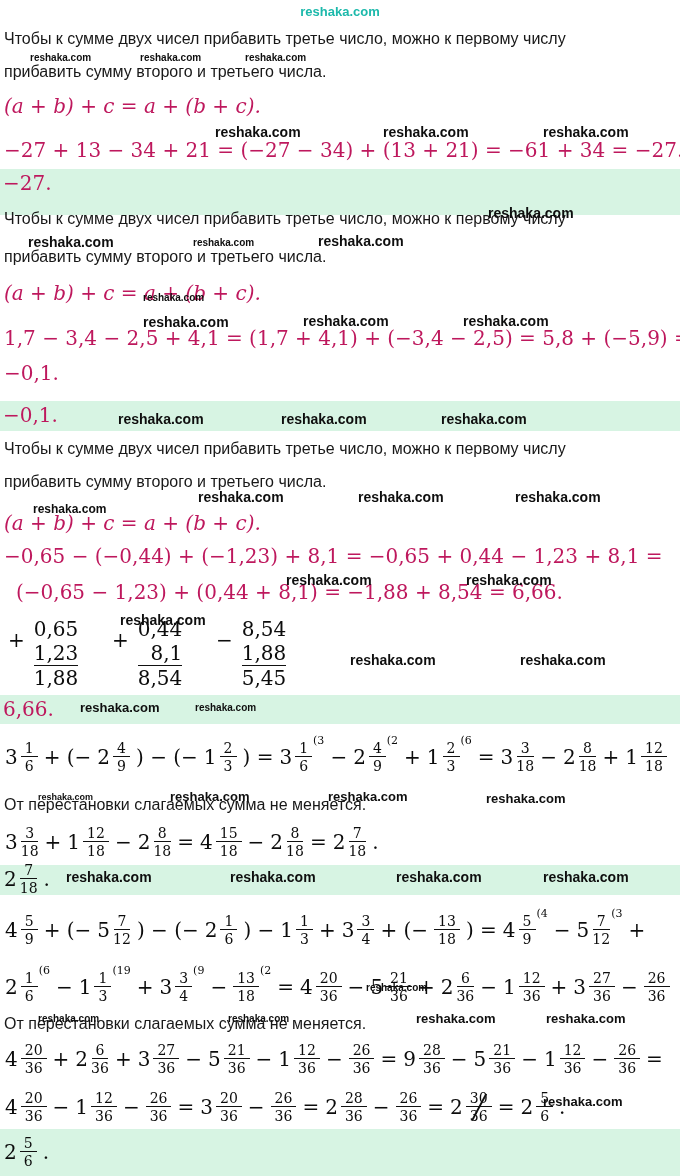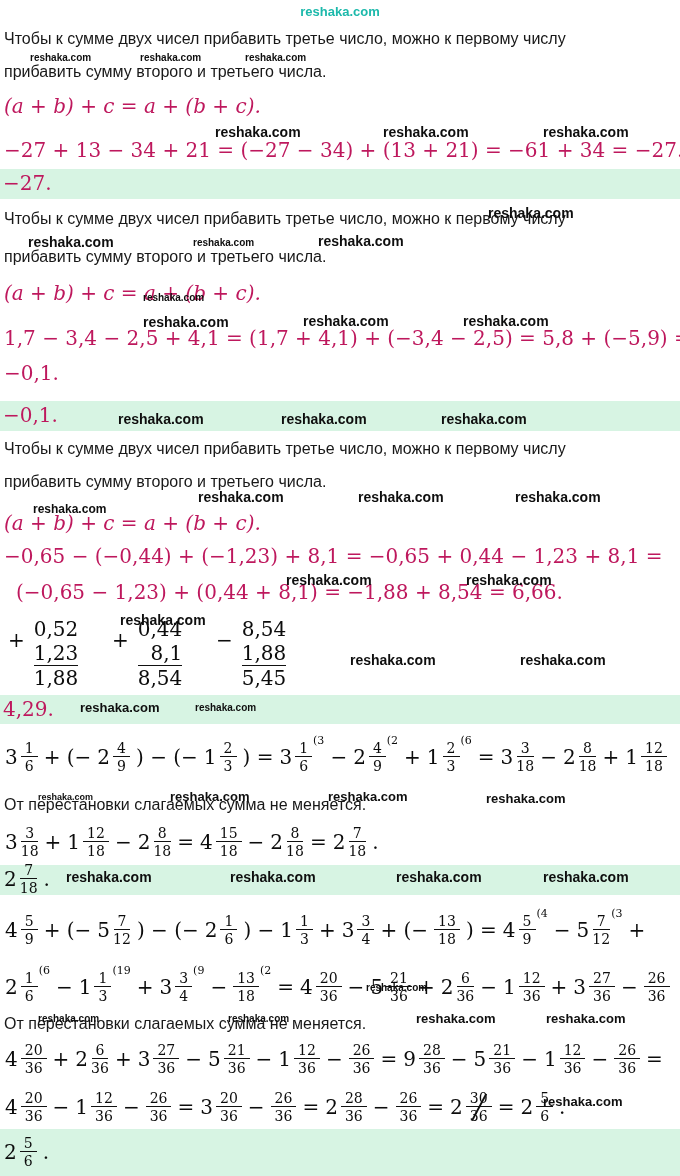--- a/index.html
+++ b/index.html
@@ -43,21 +43,21 @@
   <span class="wm-top">reshaka.com</span>
 </div>
 <span class="hicon"></span>
 
 <div class="abs rus" style="left:4px;top:30px">Чтобы к сумме двух чисел прибавить третье число, можно к первому числу</div>
 <div class="abs rus" style="left:4px;top:63px">прибавить сумму второго и третьего числа.</div>
 
 <div class="abs math mitalic" style="left:4px;top:94px">(a + b) + c = a + (b + c).</div>
 <div class="abs math" style="left:4px;top:138px">−27 + 13 − 34 + 21 = (−27 − 34) + (13 + 21) = −61 + 34 = −27.</div>
 
-<div class="band" style="top:169px;height:30px">
+<div class="band" style="top:169px;height:46px">
   <span class="math abs" style="left:3px;top:2px">−27.</span>
 </div>
 
 <div class="abs rus" style="left:4px;top:210px">Чтобы к сумме двух чисел прибавить третье число, можно к первому числу</div>
 <div class="abs rus" style="left:4px;top:248px">прибавить сумму второго и третьего числа.</div>
 
 <div class="abs math mitalic" style="left:4px;top:281px">(a + b) + c = a + (b + c).</div>
 <div class="abs math" style="left:4px;top:326px">1,7 − 3,4 − 2,5 + 4,1 = (1,7 + 4,1) + (−3,4 − 2,5) = 5,8 + (−5,9) =</div>
 <div class="abs math" style="left:4px;top:361px">−0,1.</div>
 
@@ -68,21 +68,21 @@
 <div class="abs rus" style="left:4px;top:440px">Чтобы к сумме двух чисел прибавить третье число, можно к первому числу</div>
 <div class="abs rus" style="left:4px;top:473px">прибавить сумму второго и третьего числа.</div>
 
 <div class="abs math mitalic" style="left:4px;top:511px">(a + b) + c = a + (b + c).</div>
 <div class="abs math" style="left:4px;top:544px">−0,65 − (−0,44) + (−1,23) + 8,1 = −0,65 + 0,44 − 1,23 + 8,1 =</div>
 <div class="abs math" style="left:16px;top:580px">(−0,65 − 1,23) + (0,44 + 8,1) = −1,88 + 8,54 = 6,66.</div>
 
 <div class="colop" style="left:8px;top:617px">
   <span class="colop-sign">+</span>
   <span class="colop-nums">
-    <span class="top">0,52</span>
+    <span class="top">0,65</span>
     <span class="mid">1,23</span>
     <span class="bot">1,88</span>
   </span>
 </div>
 <div class="colop" style="left:112px;top:617px">
   <span class="colop-sign">+</span>
   <span class="colop-nums">
     <span class="top">0,44</span>
     <span class="mid">8,1</span>
     <span class="bot">8,54</span>
@@ -91,21 +91,21 @@
 <div class="colop" style="left:216px;top:617px">
   <span class="colop-sign">−</span>
   <span class="colop-nums">
     <span class="top">8,54</span>
     <span class="mid">1,88</span>
     <span class="bot">5,45</span>
   </span>
 </div>
 
 <div class="band" style="top:695px;height:29px">
-  <span class="math abs" style="left:3px;top:2px">4,29.</span>
+  <span class="math abs" style="left:3px;top:2px">6,66.</span>
 </div>
 
 <div class="mrow" style="left:3px;top:731px;height:52px">
     <span class="mixed">
       <span class="whole">3</span>
       <span class="frac">
         <span class="num">1</span>
         <span class="den">6</span>
       </span>
     </span>

